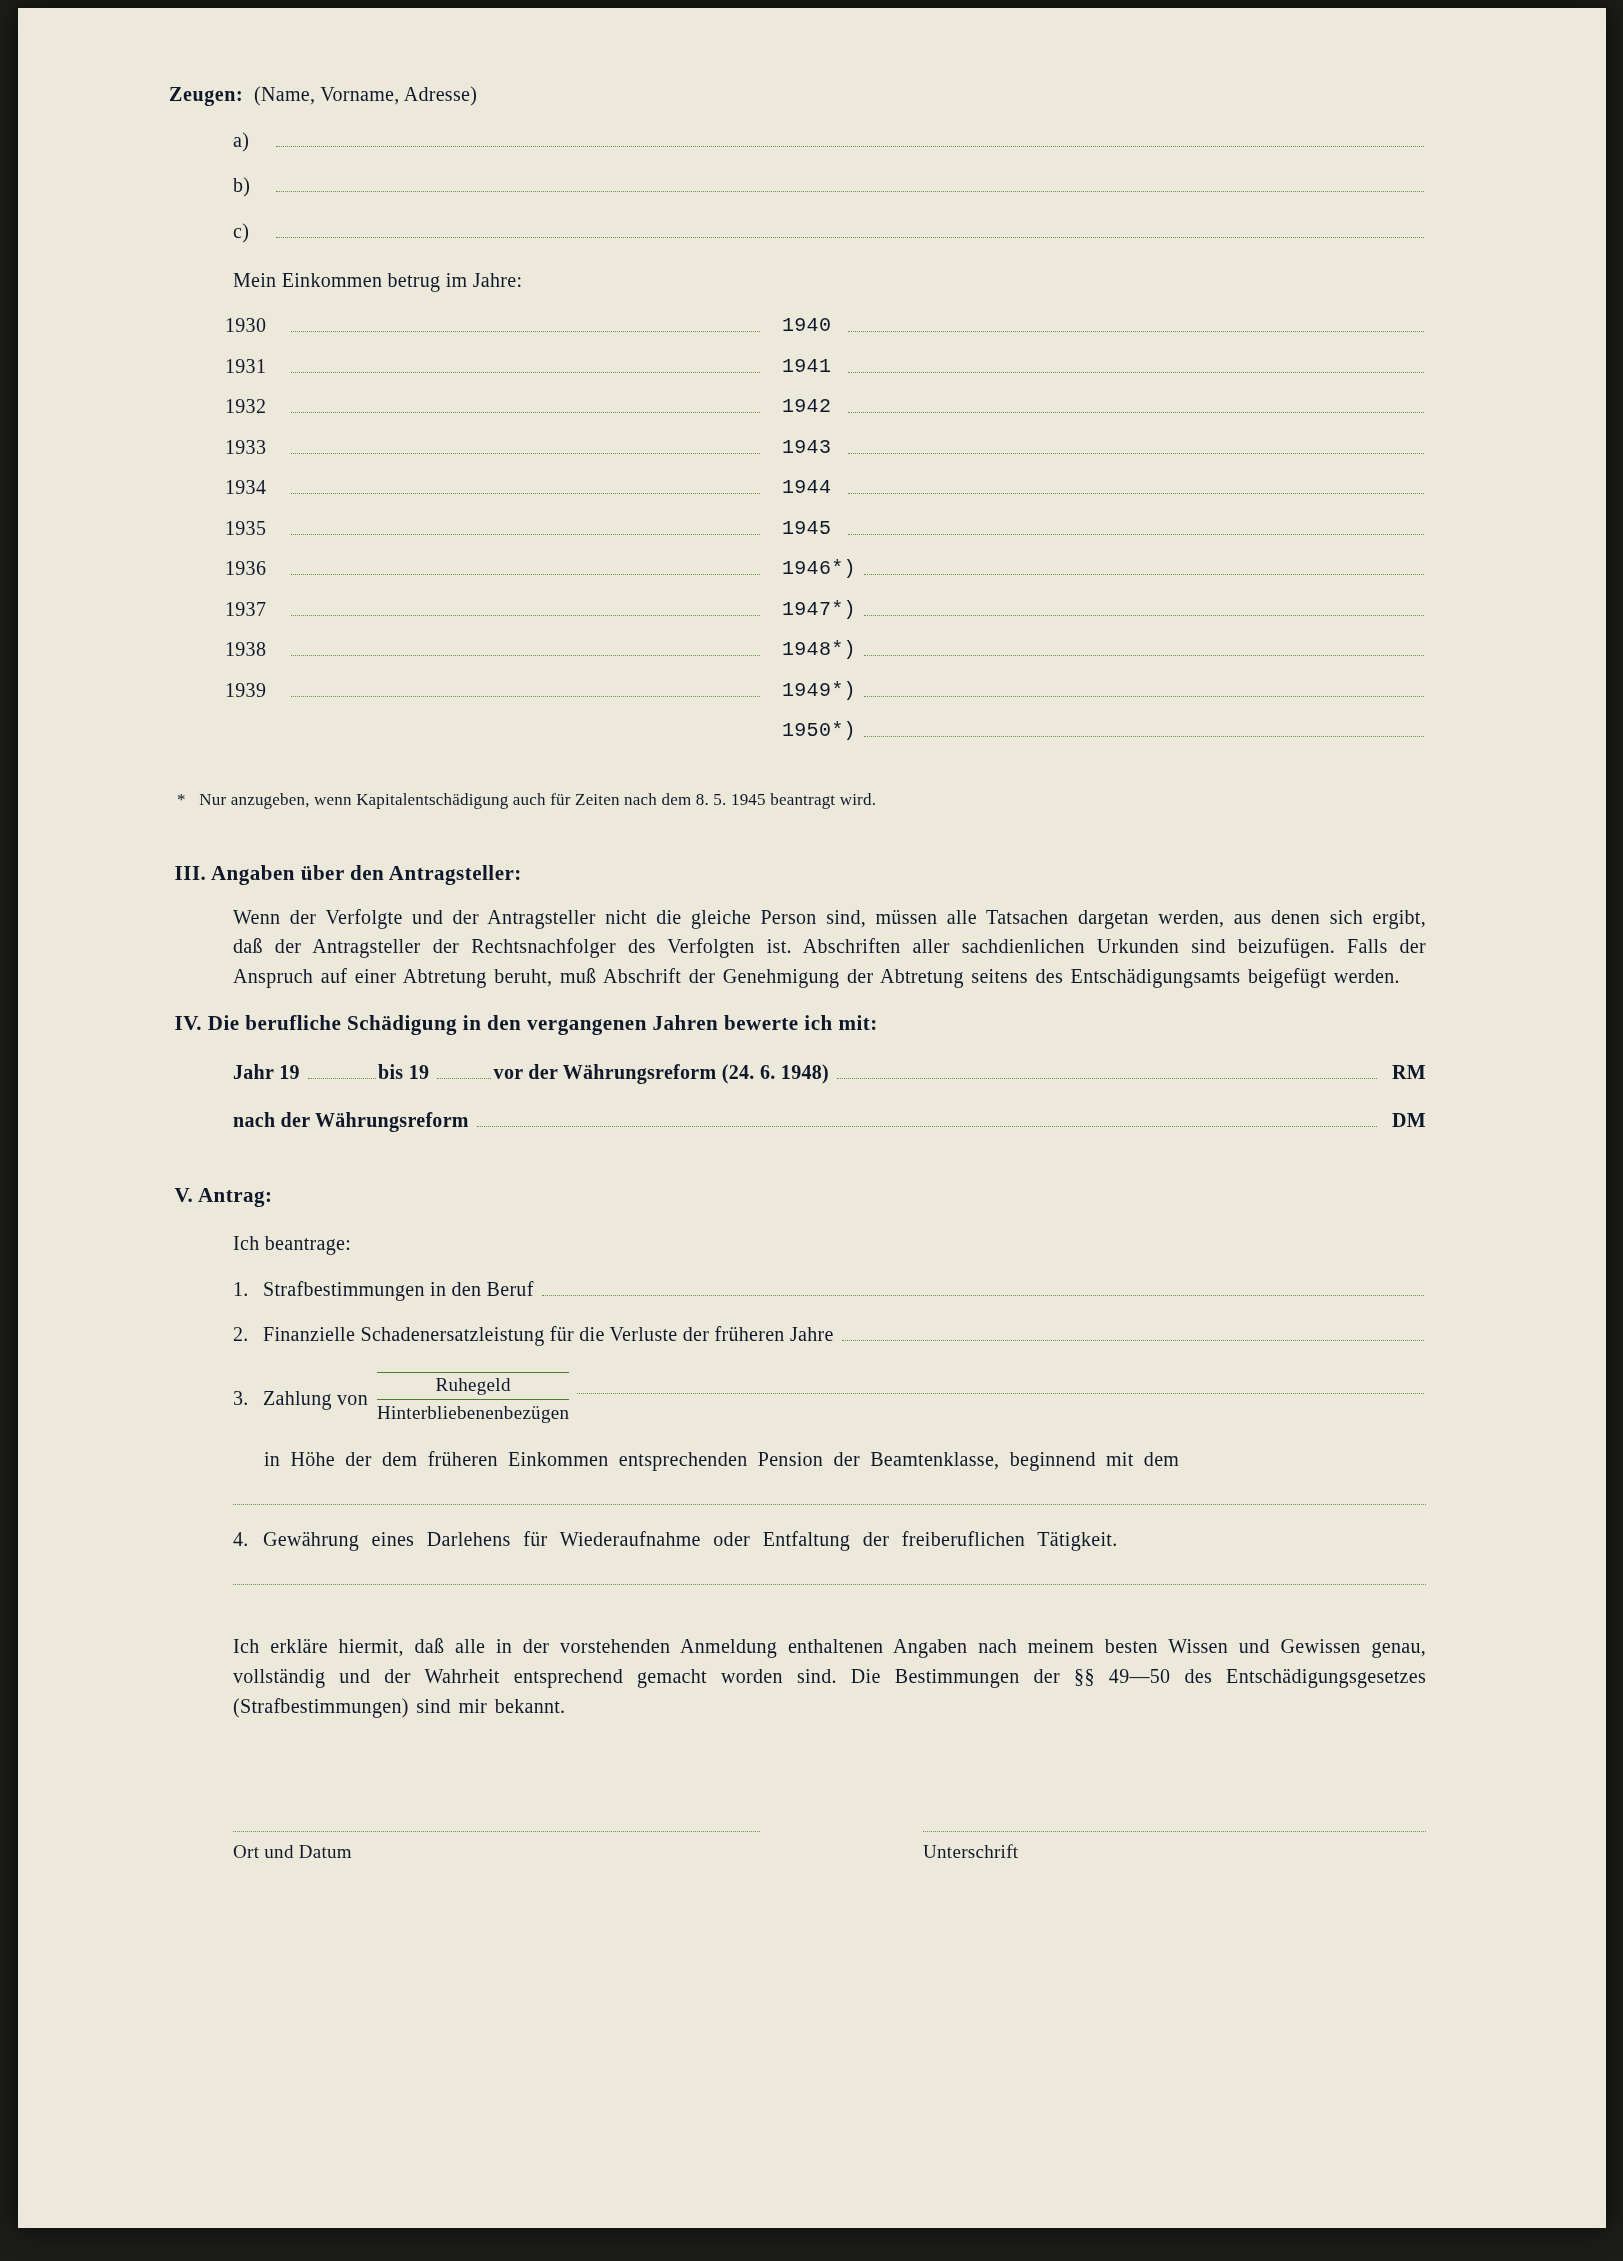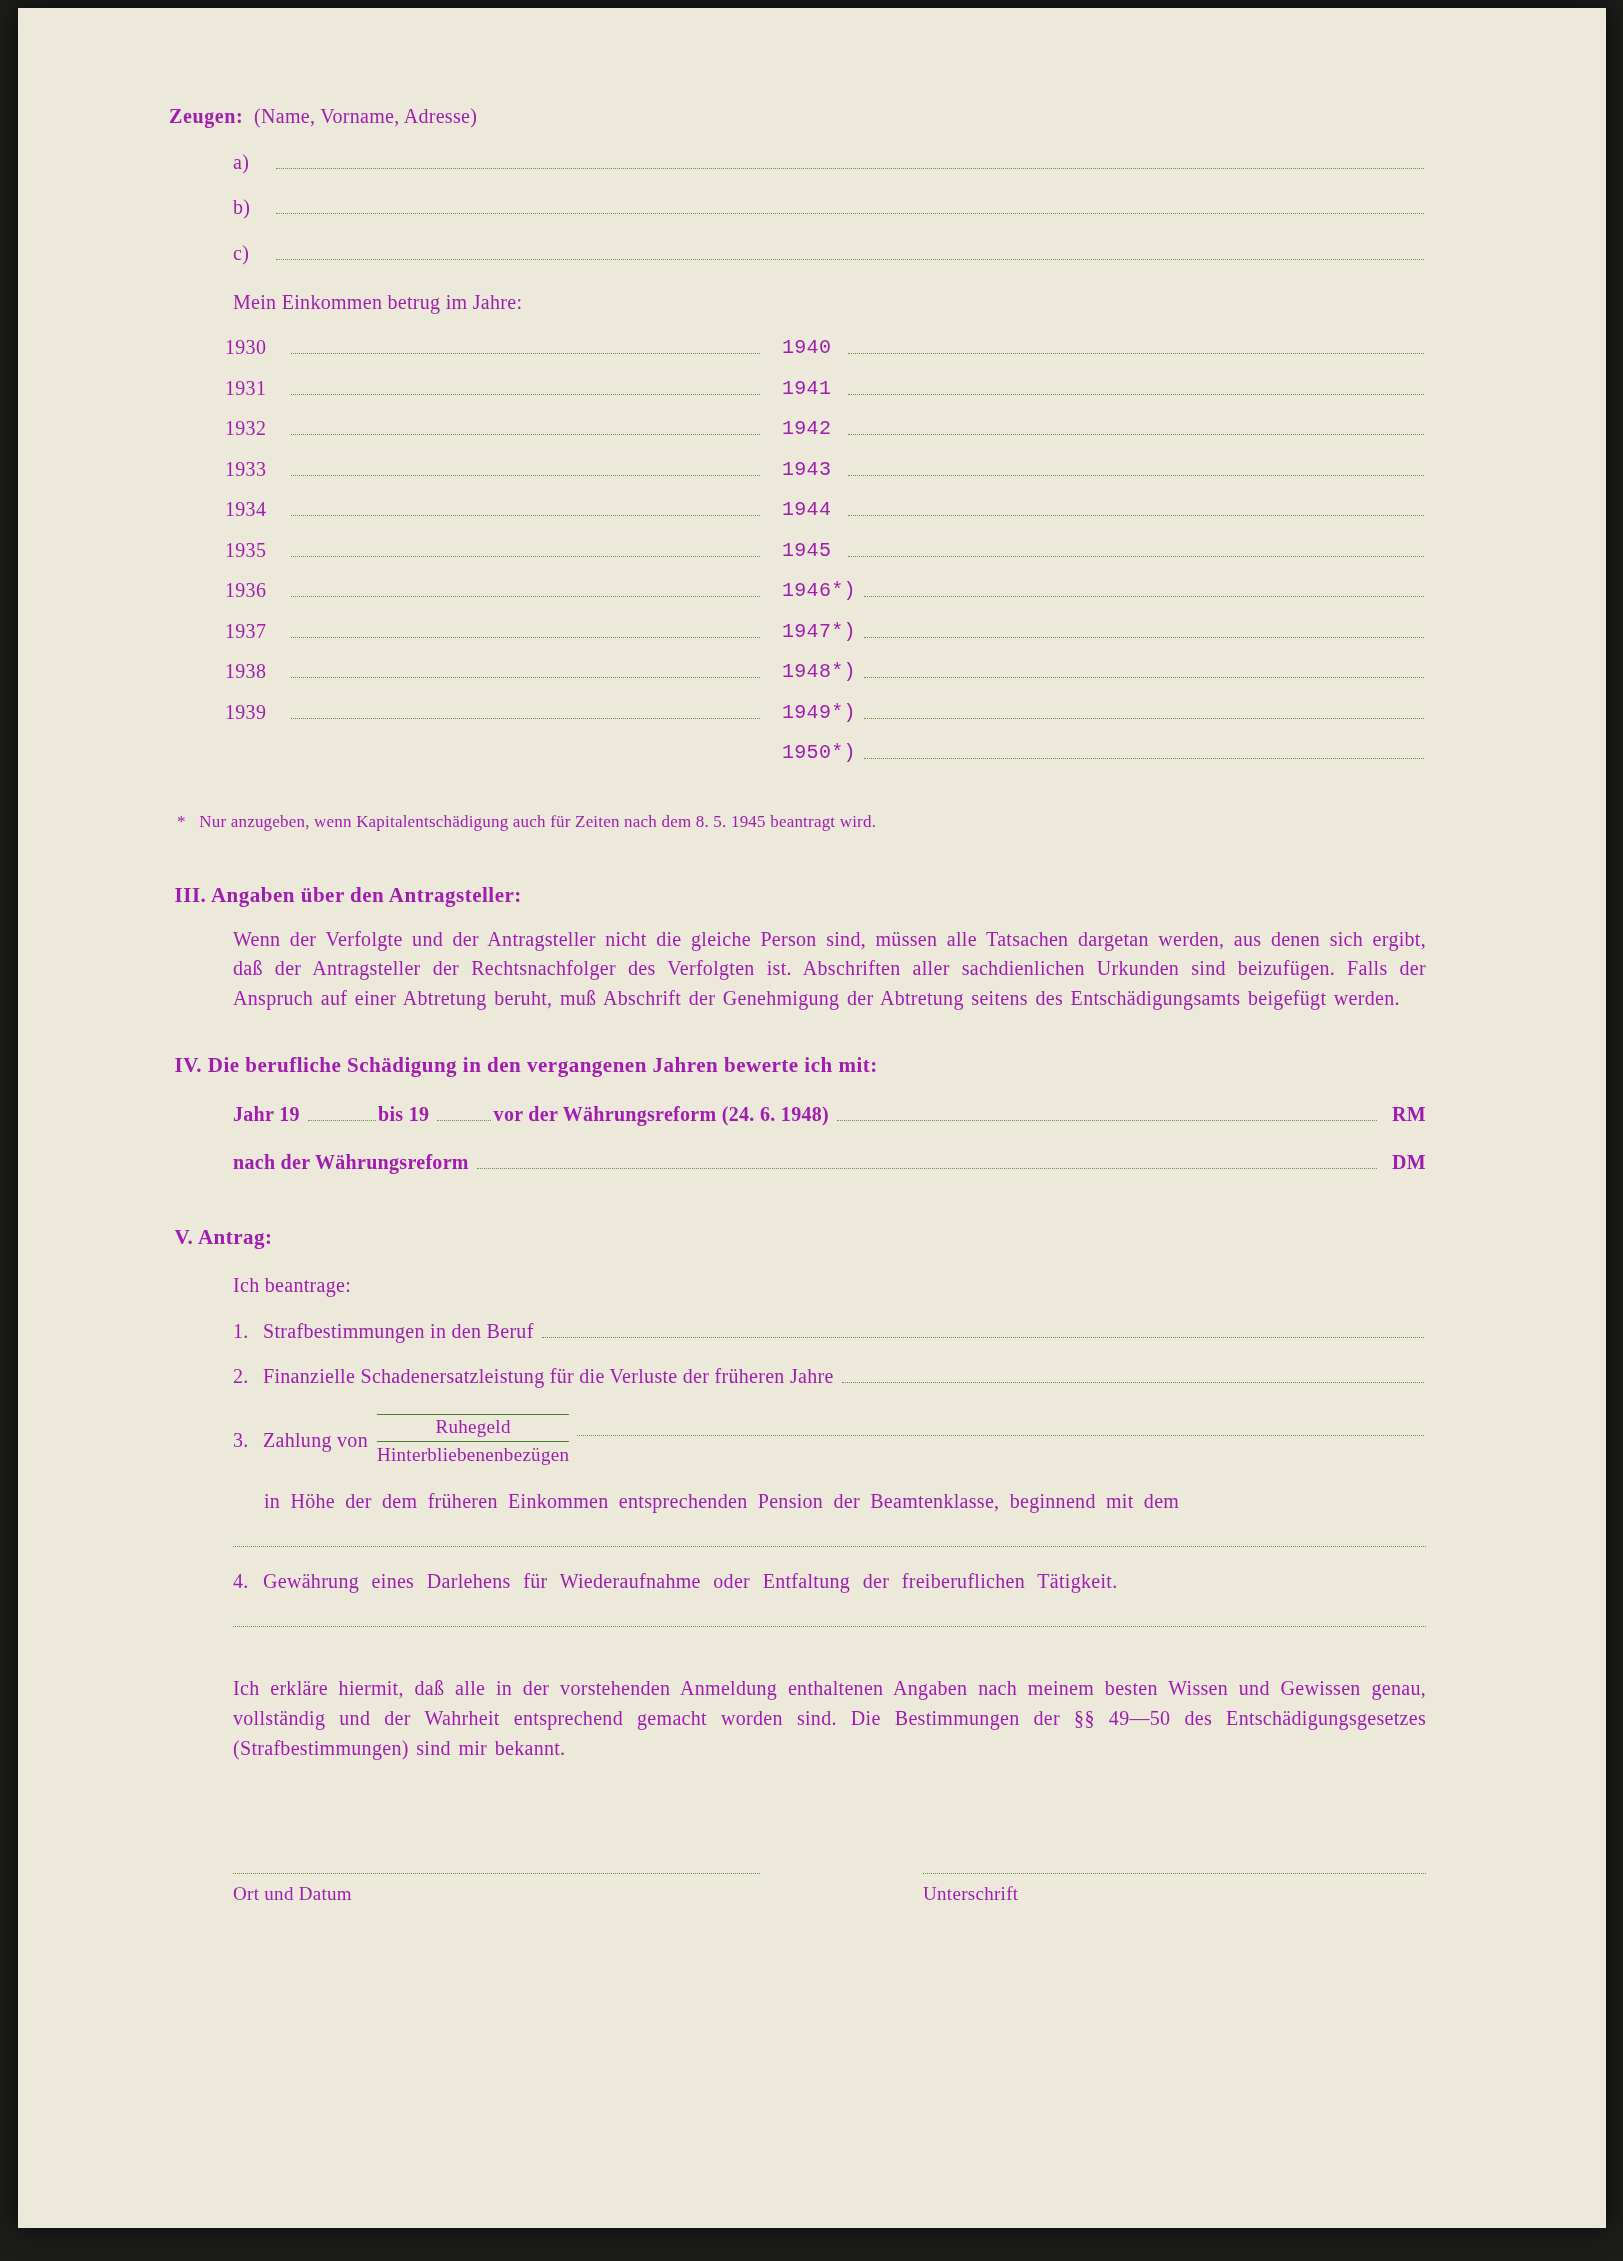--- a/index.html
+++ b/index.html
@@ -1,22 +1,22 @@
 <!DOCTYPE html>
 <html style="font-size:9px"><head>
 <meta charset="utf-8">
 <style>
   *{box-sizing:border-box;}
   html,body{margin:0;padding:0;}
   body{background:#1c1c1a;width:1624px;}
   .stage{width:1624px;min-height:2261px;padding:8px 0 34px;}
   .paper{
     width:1588px;margin:0 auto;background:#ece9da;min-height:2220px;
-    padding:97px 180px 68px 151px;
-    color:#a21caf;
+    padding:75px 180px 68px 151px;
+    color:#0f172a;
     font-family:"Liberation Serif","DejaVu Serif",serif;
     font-size:20px;letter-spacing:0.3px;
     box-shadow:0 0 26px rgba(0,0,0,.65);
     position:relative;
   }
   .dots{flex:1 1 auto;border-bottom:1.7px dotted #6f9048;align-self:flex-end;margin:0 2.3px 5px 8px;min-width:22.6px;}
   .dots.fixed{flex:0 0 auto;min-width:0;}
   .dw120{width:68px;} .dw95{width:54px;}
 
   .witness-heading{margin:0 0 3.4px 0;font-size:20px;}
@@ -29,21 +29,21 @@
   .col-left{width:537px;}
   .col-right{flex:1;font-family:Liberation Mono, monospace;}
   .yrow{display:flex;font-size:20px;margin-bottom:17.5px;}
   .year{min-width:58px;}
 
   .note{margin:16px 0 0 64px;text-align:justify;line-height:1.42;word-spacing:2.3px;}
   .footnote{margin:30px 0 0 8px;font-size:17px;letter-spacing:0.2px;}
   .fn-star{margin-right:13.5px;}
 
   h3{font-size:21px;margin:51px 0 0 5.6px;font-weight:bold;letter-spacing:0.5px;}
-  h3.tight{margin-top:40px;}
+  h3.tight{margin-top:20px;}
   .body-par{margin:17px 0 0 64px;text-align:justify;line-height:1.47;font-size:20px;word-spacing:2.3px;}
 
   .line-row{display:flex;margin:25px 0 0 64px;align-items:baseline;white-space:nowrap;font-weight:bold;}
   .line-row .txt{flex:0 0 auto;}
   .cur{flex:0 0 auto;margin-left:12.4px;}
 
   .sec-intro{margin:24px 0 0 64px;}
   .item-row{display:flex;margin:22.6px 0 0 64px;align-items:baseline;}
   .inum{flex:0 0 30px;}
   .item3{align-items:center;margin-top:26px;}

